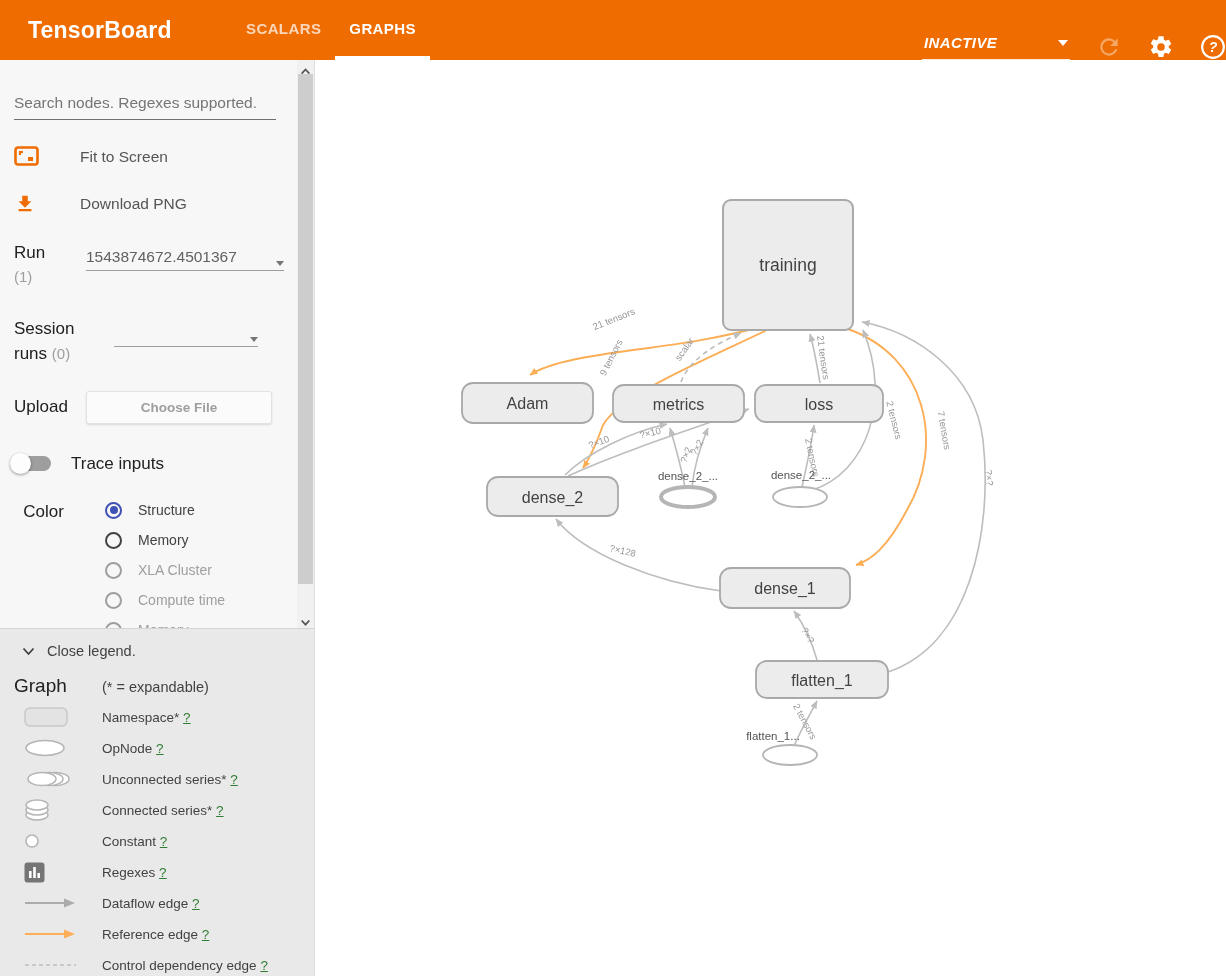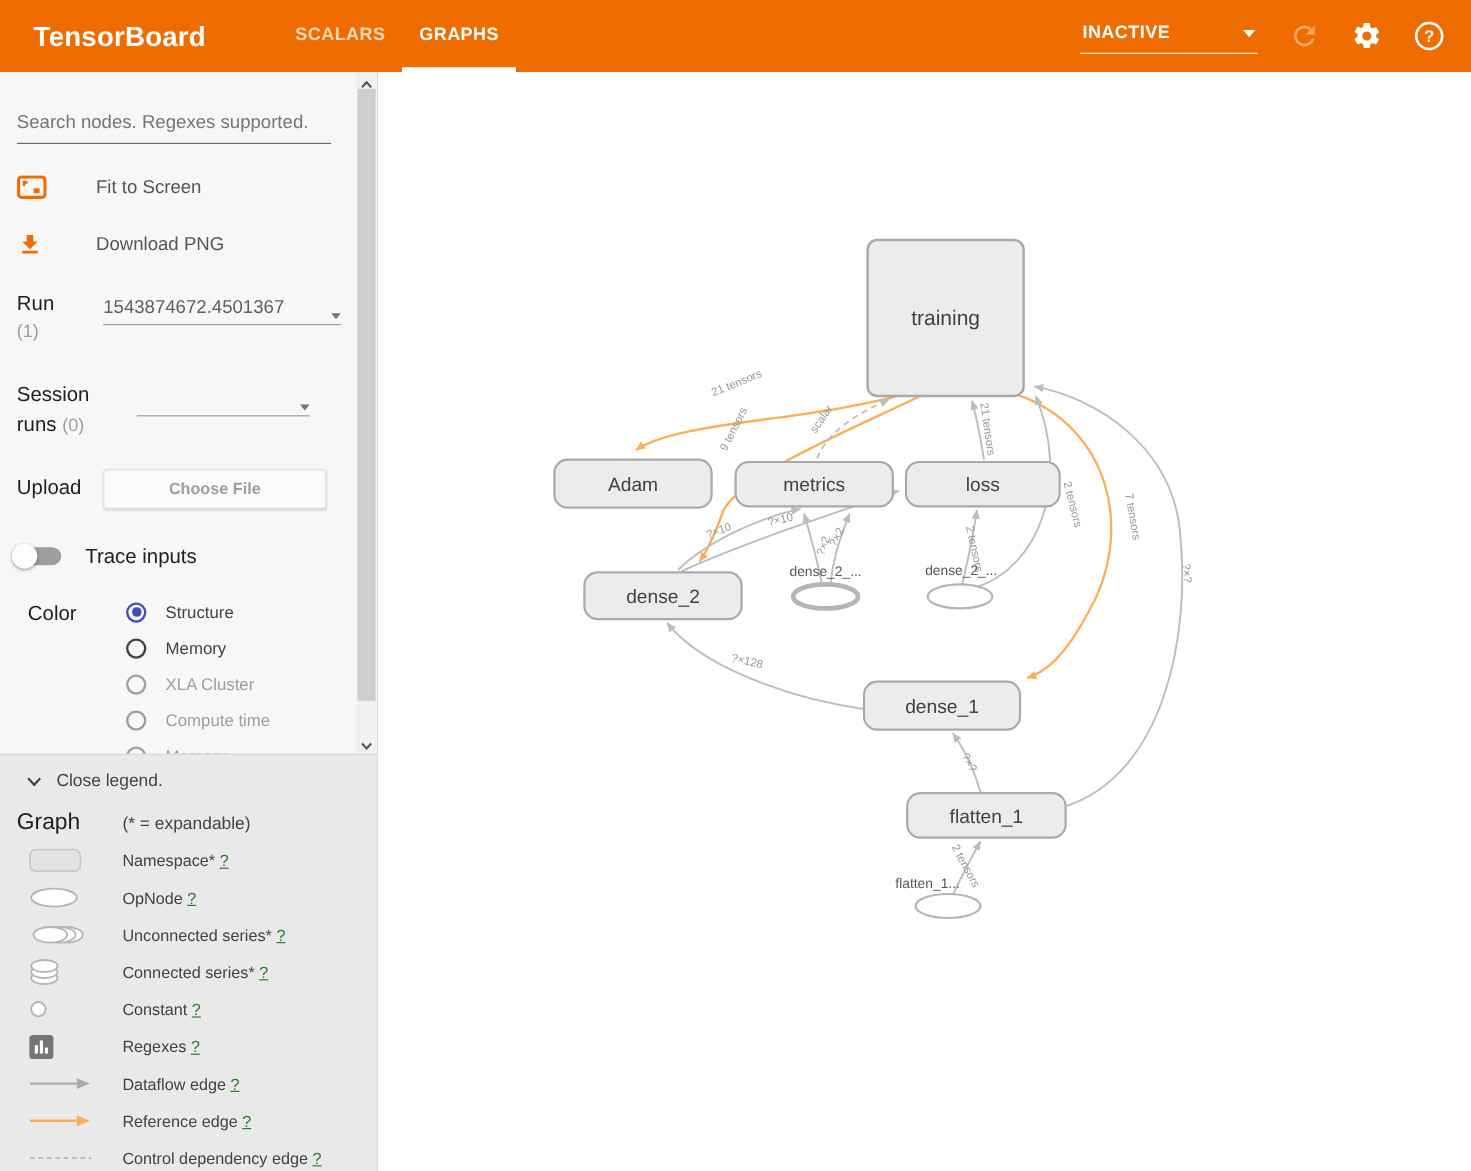--- a/index.html
+++ b/index.html
@@ -9,33 +9,33 @@
   
   .header { height:60px; background:#ef6c00; display:flex; align-items:stretch;
     color:#fff; position:relative; }
   .logo { font-size:23px; font-weight:700; letter-spacing:.2px; align-self:center;
     padding-left:28px; width:232px; }
   .tabs { display:flex; align-items:stretch; }
   .tab { display:flex; align-items:center; padding:0 14px; font-size:15px;
     font-weight:700; letter-spacing:.4px; color:rgba(255,255,255,.72);
     cursor:pointer; border-bottom:4px solid transparent; }
   .tab.active { color:#fff; border-bottom:4px solid #fff; }
-  .header-right { margin-left:auto; display:flex; align-items:center;
-    padding-right:22px; gap:26px; }
+  .header-right { margin-left:auto; display:flex; align-items:flex-end;
+    gap:26px;font-style:italic; }
   .status-select { display:flex; align-items:center; gap:40px; font-size:15px;
     font-weight:700; letter-spacing:.4px; border-bottom:1px solid rgba(255,255,255,.85);
     padding:4px 2px 8px 2px; width:148px; cursor:pointer; }
   .caret-down { width:0; height:0; border-left:5px solid transparent;
     border-right:5px solid transparent; border-top:6px solid #fff; margin-left:auto; }
   .hicon { width:26px; height:26px; cursor:pointer; }
   .hicon.dim { opacity:.4; }
 
   
   .app-body { display:flex; height:916px; }
-  .sidebar { width:315px; background:#f9a8d4; display:flex; flex-direction:column;
+  .sidebar { width:315px; background:#1d4ed8; display:flex; flex-direction:column;
     border-right:1px solid #ddd; }
   .side-scroll { position:relative; height:595px; background:#f7f7f7;
     padding:20px 30px 0 14px; overflow:hidden; }
   .legend-panel { flex:1; background:#e9e9e9; border-top:1px solid #d5d5d5;
     padding:14px 10px 0 14px; }
   .main { flex:1; background:#fff; position:relative; }
 
   
   .search-box { width:262px; border:none; outline:none; background:transparent;
     border-bottom:1px solid #6f6f6f; font-size:15.5px; padding:6px 0 7px 0;

